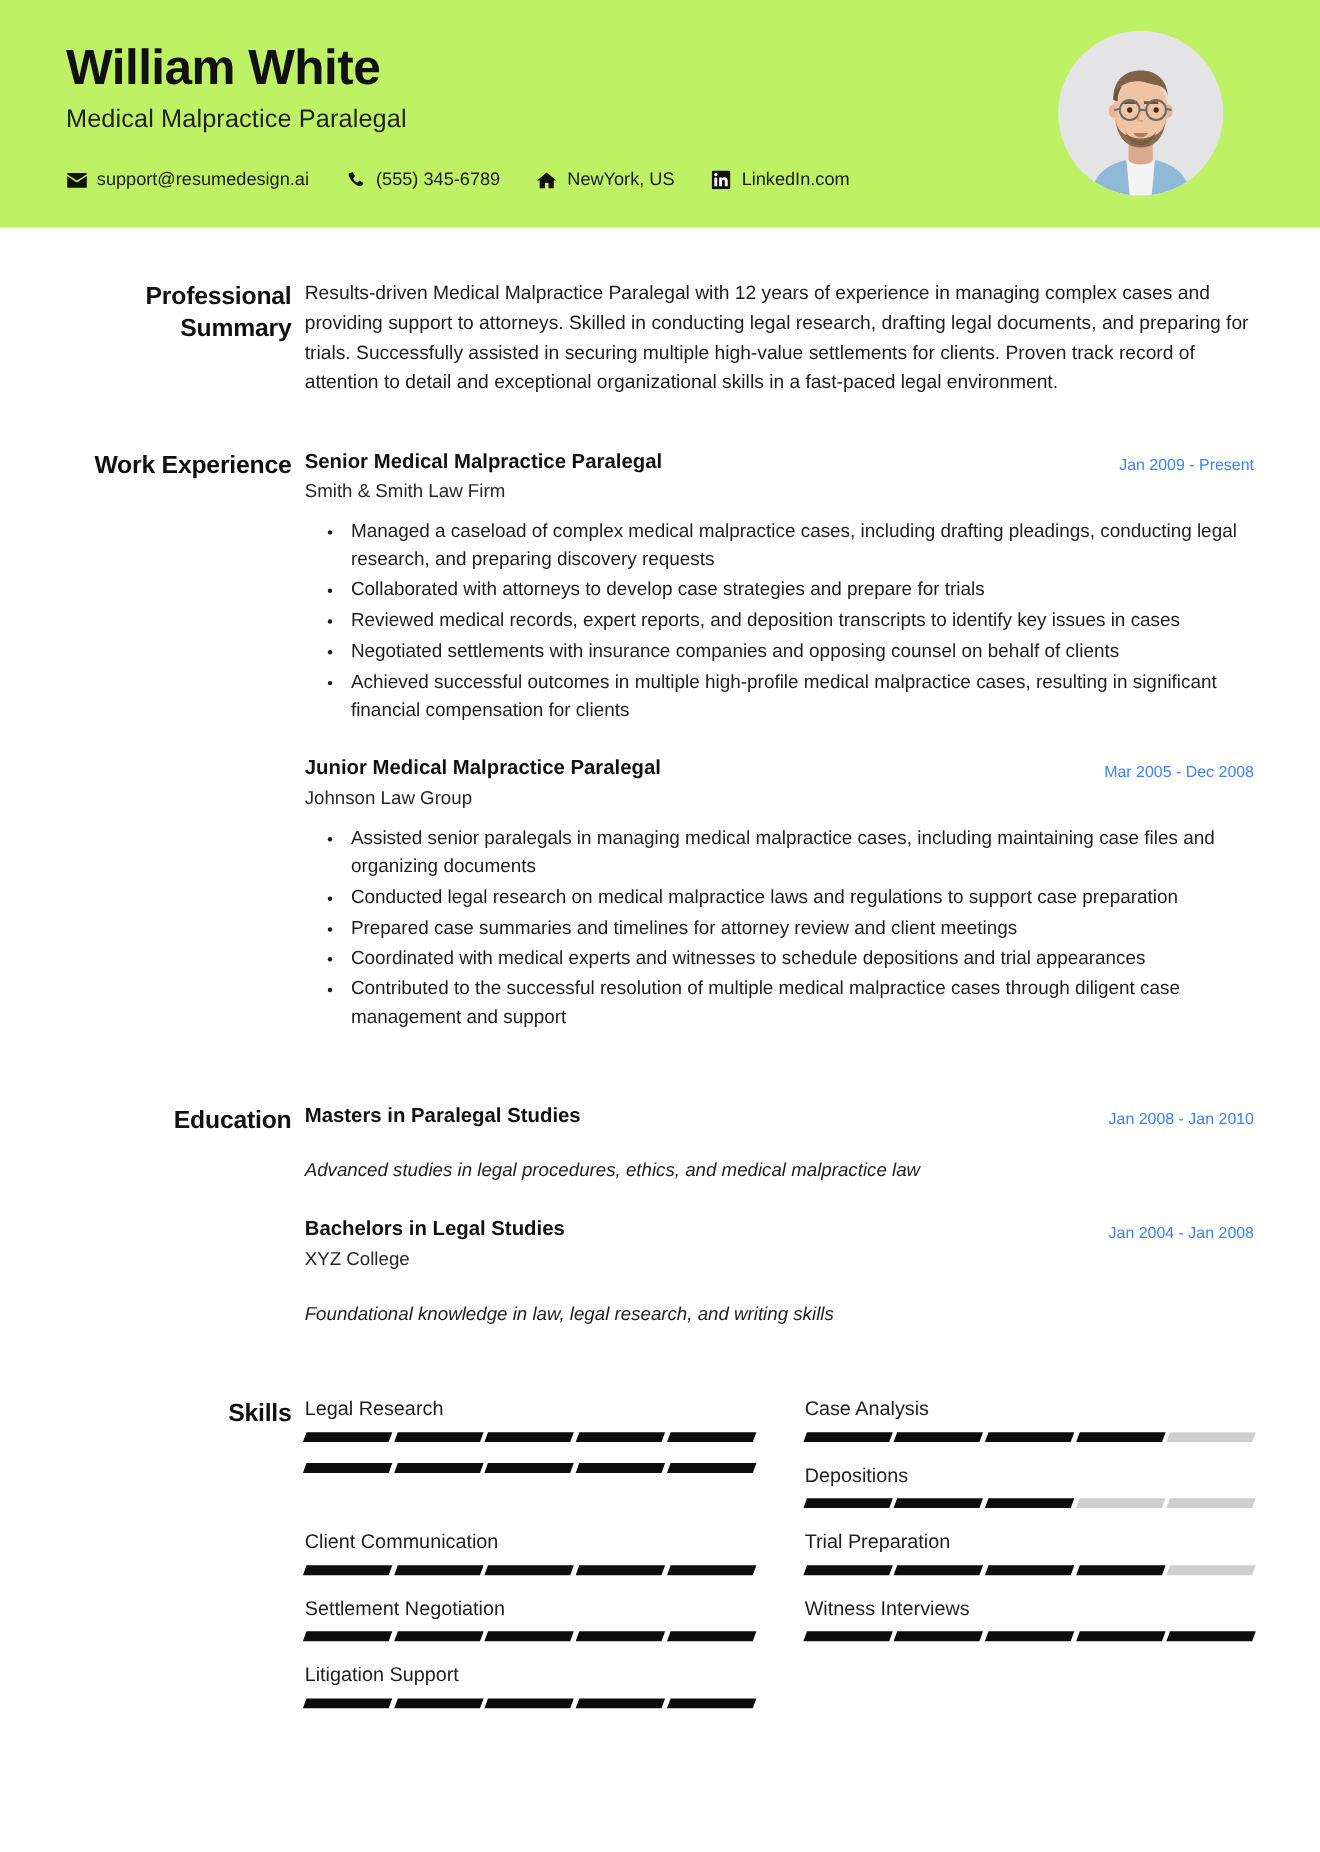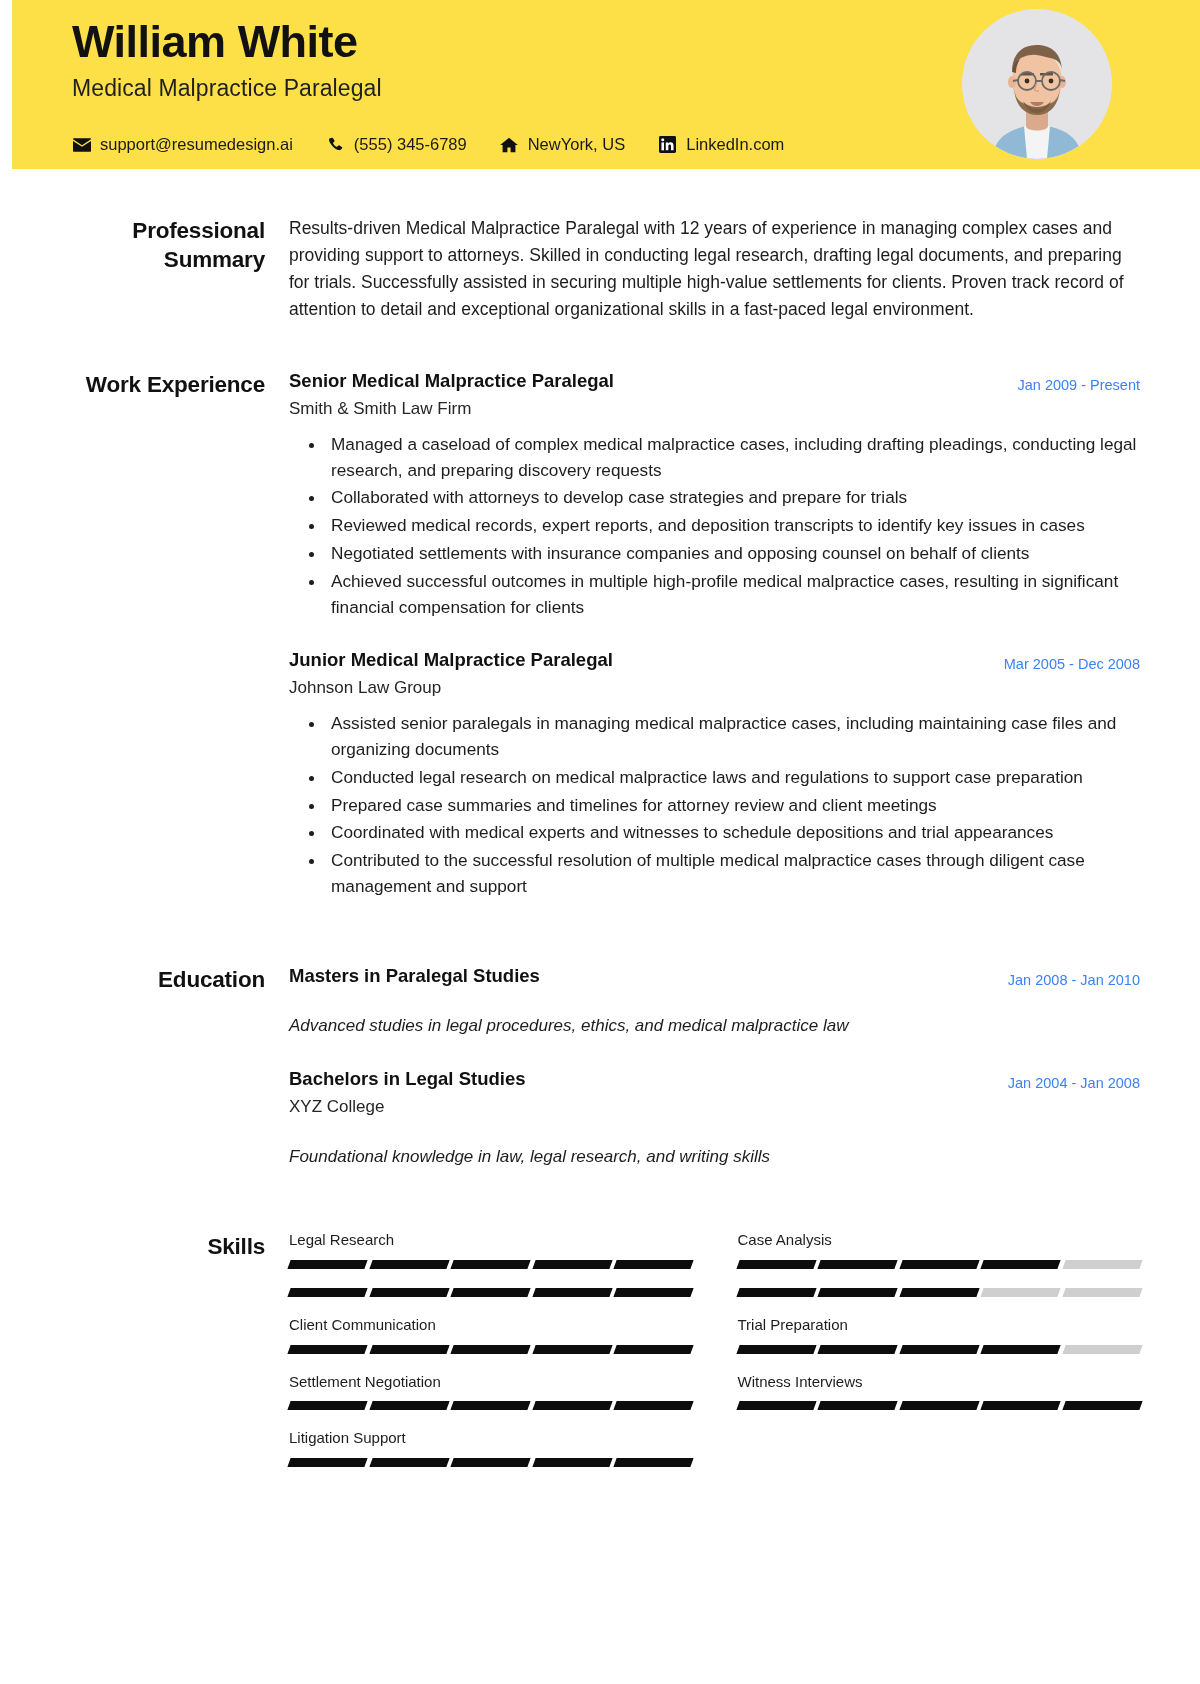--- a/index.html
+++ b/index.html
@@ -11,28 +11,27 @@
   }
   .page {
     width: 1200px;
     min-height: 1684px;
     background: #ffffff;
     position: relative;
   }
 
   
   .header {
-    background: #fde047;
+    background: #bef264;
     padding: 28px 60px 30px 60px;
-    height: 169px;
+    height: 207px;
     display: flex;
     align-items: center;
     justify-content: space-between;
     position: relative;
-    margin-left: 12px;
   }
   .header-left { padding-top: 4px; }
   .full-name {
     font-size: 45px;
     font-weight: 700;
     letter-spacing: -0.5px;
     line-height: 1.1;
     color: #111111;
   }
   .job-title {
@@ -78,21 +77,21 @@
   }
   .avatar-wrap svg { display: block; width: 100%; height: 100%; }
 
   
   .body {
     padding: 0 60px 40px 60px;
   }
   .section {
     display: grid;
     grid-template-columns: 205px 1fr;
-    column-gap: 24px;
+    column-gap: 12px;
     margin-top: 46px;
   }
   .section-label {
     text-align: right;
     font-size: 22.5px;
     font-weight: 700;
     line-height: 1.28;
     color: #111111;
     letter-spacing: -0.2px;
     padding-top: 2px;
@@ -157,21 +156,21 @@
   .skills-grid {
     display: grid;
     grid-template-columns: 1fr 1fr;
     column-gap: 46px;
     row-gap: 0;
   }
   .skill {
     padding-bottom: 19px;
   }
   .skill-name {
-    font-size: 15px;
+    font-size: 18px;
     color: #1d1d1d;
     margin-bottom: 10px;
     line-height: 1.25;
   }
   .skill-bar {
     display: flex;
     gap: 5px;
   }
   .seg {
     flex: 1 1 0;
@@ -378,20 +377,21 @@
             <div class="skill">
               <div class="skill-bar">
                 <span class="seg on"></span>
                 <span class="seg on"></span>
                 <span class="seg on"></span>
                 <span class="seg on"></span>
                 <span class="seg on"></span>
               </div>
             </div>
             <div class="skill">
+              <div class="skill-name">Depositions</div>
               <div class="skill-bar">
                 <span class="seg on"></span>
                 <span class="seg on"></span>
                 <span class="seg on"></span>
                 <span class="seg"></span>
                 <span class="seg"></span>
               </div>
             </div>
             <div class="skill">
               <div class="skill-name">Client Communication</div>

